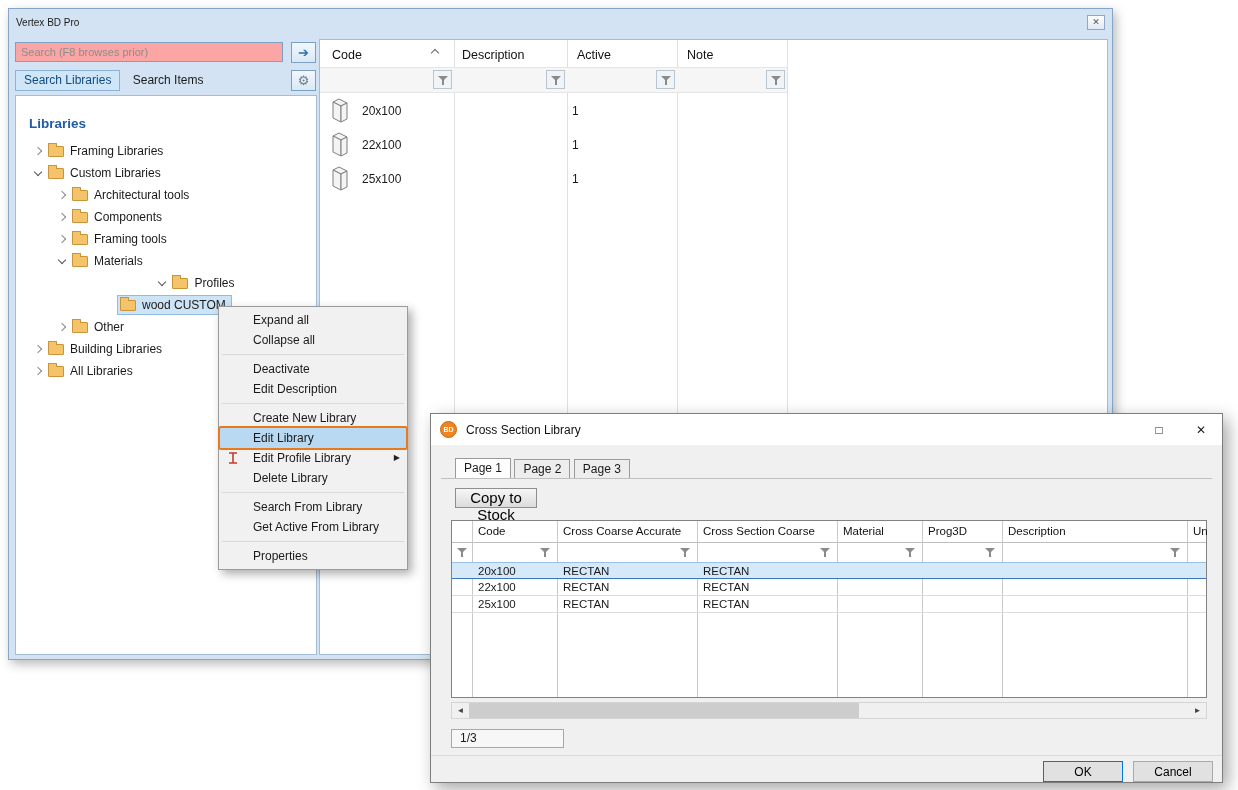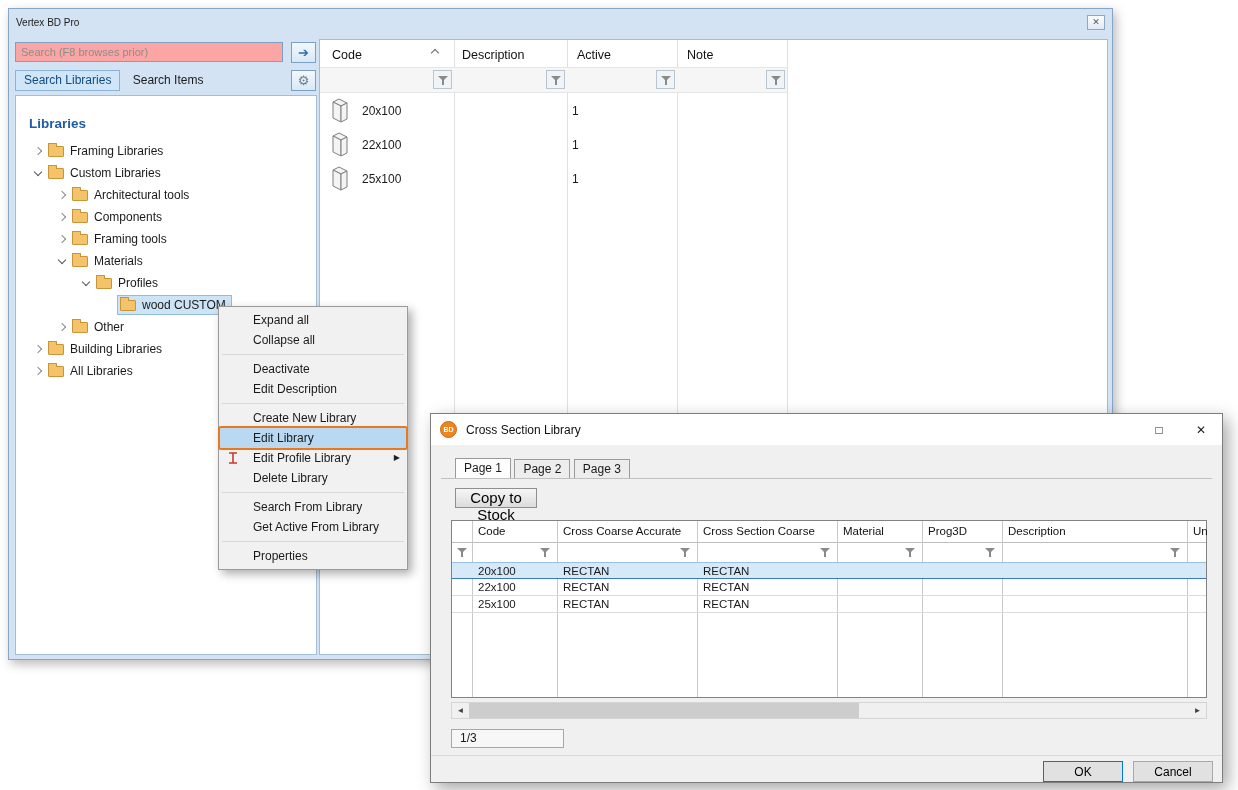--- a/index.html
+++ b/index.html
@@ -28,21 +28,21 @@
   .tab { display: inline-block; padding: 3px 9px 4px; font-size: 12px; color: #1a1a1a; vertical-align: top; }
   .tab.active { background: #cfe6f8; border: 1px solid #8cb2d4; padding: 2px 8px 3px; color: #134a7e; }
   .gear-btn { position: absolute; right: 1px; top: 0; width: 25px; height: 21px; border: 1px solid #7aa0c4;
     background: linear-gradient(#f2f8fd,#d9e8f5); color: #6e8094; font-size: 13px; line-height: 17px; }
 
   .tree-panel { position: absolute; left: 0; top: 54px; width: 302px; height: 560px;
     background: #ffffff; border: 1px solid #a4bdd6; overflow: hidden; }
   .tree-header { position: absolute; left: 13px; top: 20px; font-size: 13.5px; font-weight: bold; color: #1e5ca8; }
   .tree-items { position: absolute; left: 0; top: 44px; right: 0; }
   .tree-item { height: 22px; display: flex; align-items: center; font-size: 12px; }
-  .lvl0 { padding-left: 14px; } .lvl1 { padding-left: 38px; } .lvl2 { padding-left: 62px; } .lvl3 { padding-left: 86px; }
+  .lvl0 { padding-left: 14px; } .lvl1 { padding-left: 38px; } .lvl2 { padding-left: 62px; justify-content: center; } .lvl3 { padding-left: 86px; }
   .chev-box { width: 16px; display: flex; justify-content: center; flex: 0 0 16px; }
   .chev { width: 6px; height: 6px; border-right: 1.4px solid #8a8a8a; border-bottom: 1.4px solid #8a8a8a; transform: rotate(-45deg); }
   .chev.down { transform: rotate(45deg); border-color: #555; margin-top: -2px; }
   .node { display: flex; align-items: center; gap: 6px; padding: 2px 5px 2px 2px; }
   .tree-item.selected .node { background: #cde4f6; outline: 1px solid #90bcdf; }
   .folder { width: 16px; height: 11px; background: #f5c46a; border: 1px solid #c79437; border-radius: 1px; position: relative; flex: 0 0 16px; }
   .folder::before { content: ""; position: absolute; top: -4px; left: -1px; width: 7px; height: 3px;
     background: #f5c46a; border: 1px solid #c79437; border-bottom: none; border-radius: 1px 1px 0 0; }
 
   

